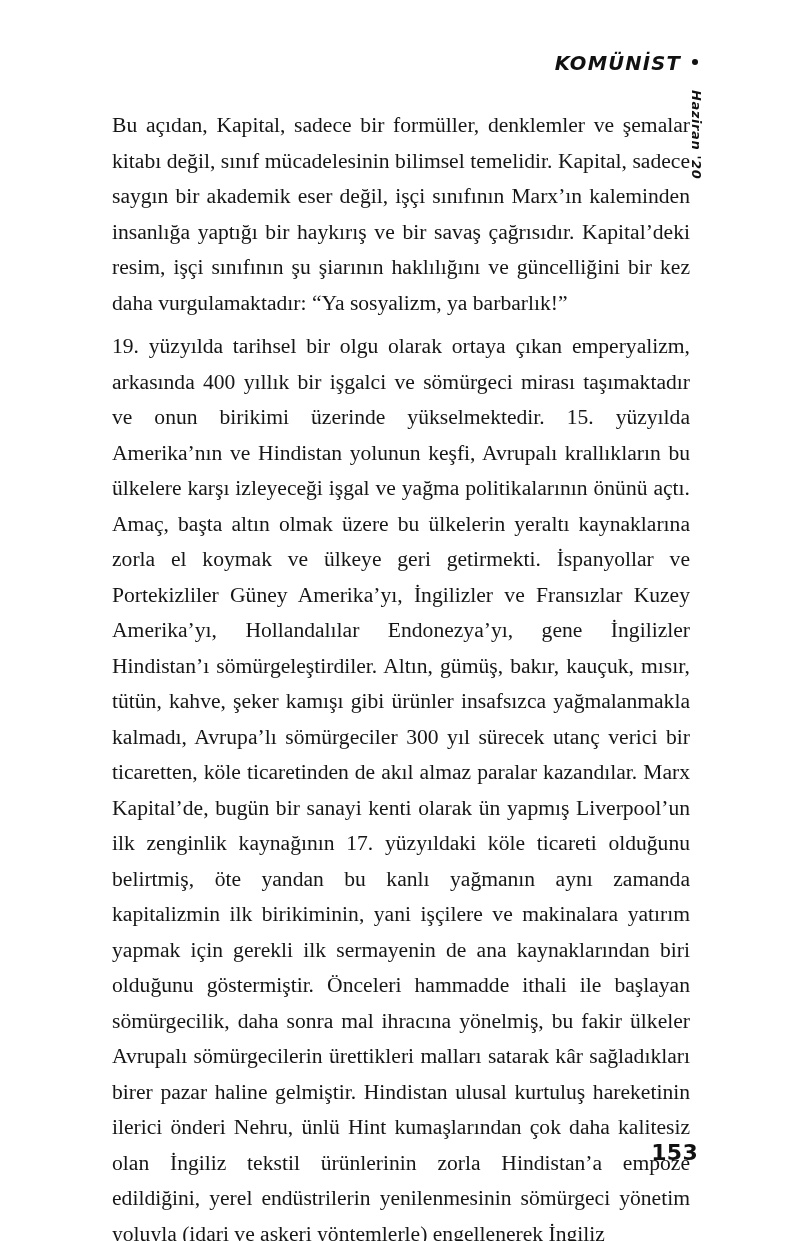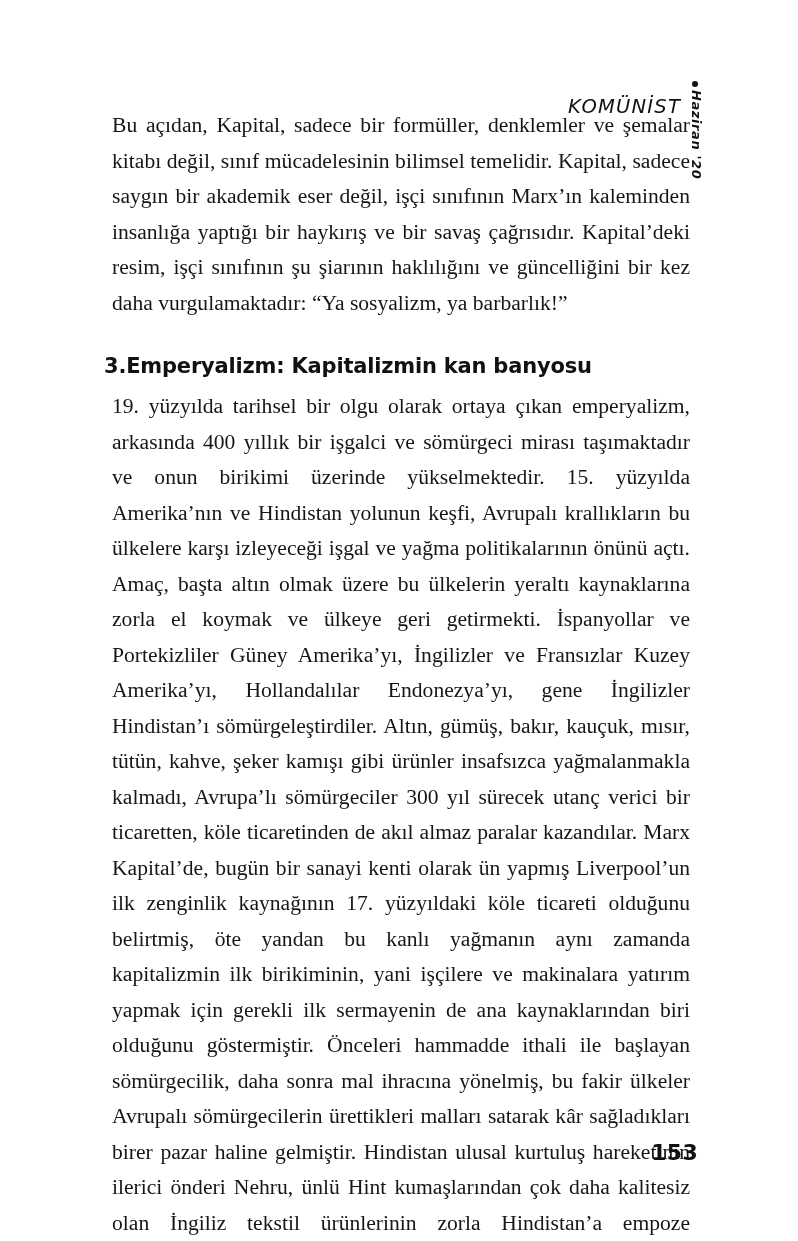--- a/index.html
+++ b/index.html
@@ -25,26 +25,25 @@
   .header {
     position: absolute;
     top: 52px;
     right: 100px;
     display: flex;
     align-items: center;
     gap: 11px;
   }
   .header-title {
     font-family: "DejaVu Sans", sans-serif;
-    font-weight: normal;
+    font-weight: bold;
     font-style: italic;
     font-size: 19.5px;
     letter-spacing: 1.2px;
     color: #111111;
-    margin-top: 43px;
   }
   .header-dot {
     width: 6px;
     height: 6px;
     border-radius: 50%;
     background: #111111;
     display: inline-block;
     margin-bottom: 3px;
   }
 
@@ -122,21 +121,20 @@
   </div>
 
   <div class="side-tab">
     <span class="side-tab-text">Haziran '20</span>
   </div>
 
   <div class="content">
 
     <p class="para">Bu açıdan, Kapital, sadece bir formüller, denklemler ve şemalar kitabı değil, sınıf mücadelesinin bilimsel temelidir. Kapital, sadece saygın bir akademik eser değil, işçi sınıfının Marx’ın kaleminden insanlığa yaptığı bir haykırış ve bir savaş çağrısıdır. Kapital’deki resim, işçi sınıfının şu şiarının haklılığını ve güncelliğini bir kez daha vurgulamaktadır: “Ya sosyalizm, ya barbarlık!”</p>
 
-    <h2 class="section-heading">3.Emperyalizm: Kapitalizmin kan banyosu</h2>
 
     <p class="para">19. yüzyılda tarihsel bir olgu olarak ortaya çıkan emperyalizm, arkasında 400 yıllık bir işgalci ve sömürgeci mirası taşımaktadır ve onun birikimi üzerinde yükselmektedir. 15. yüzyılda Amerika’nın ve Hindistan yolunun keşfi, Avrupalı krallıkların bu ülkelere karşı izleyeceği işgal ve yağma politikalarının önünü açtı. Amaç, başta altın olmak üzere bu ülkelerin yeraltı kaynaklarına zorla el koymak ve ülkeye geri getirmekti. İspanyollar ve Portekizliler Güney Amerika’yı, İngilizler ve Fransızlar Kuzey Amerika’yı, Hollandalılar Endonezya’yı, gene İngilizler Hindistan’ı sömürgeleştirdiler. Altın, gümüş, bakır, kauçuk, mısır, tütün, kahve, şeker kamışı gibi ürünler insafsızca yağmalanmakla kalmadı, Avrupa’lı sömürgeciler 300 yıl sürecek utanç verici bir ticaretten, köle ticaretinden de akıl almaz paralar kazandılar. Marx Kapital’de, bugün bir sanayi kenti olarak ün yapmış Liverpool’un ilk zenginlik kaynağının 17. yüzyıldaki köle ticareti olduğunu belirtmiş, öte yandan bu kanlı yağmanın aynı zamanda kapitalizmin ilk birikiminin, yani işçilere ve makinalara yatırım yapmak için gerekli ilk sermayenin de ana kaynaklarından biri olduğunu göstermiştir. Önceleri hammadde ithali ile başlayan sömürgecilik, daha sonra mal ihracına yönelmiş, bu fakir ülkeler Avrupalı sömürgecilerin ürettikleri malları satarak kâr sağladıkları birer pazar haline gelmiştir. Hindistan ulusal kurtuluş hareketinin ilerici önderi Nehru, ünlü Hint kumaşlarından çok daha kalitesiz olan İngiliz tekstil ürünlerinin zorla Hindistan’a empoze edildiğini, yerel endüstrilerin yenilenmesinin sömürgeci yönetim yoluyla (idari ve askeri yöntemlerle) engellenerek İngiliz</p>
 
   </div>
 
   <div class="folio">153</div>
 
 </div>
 
 </body></html>

